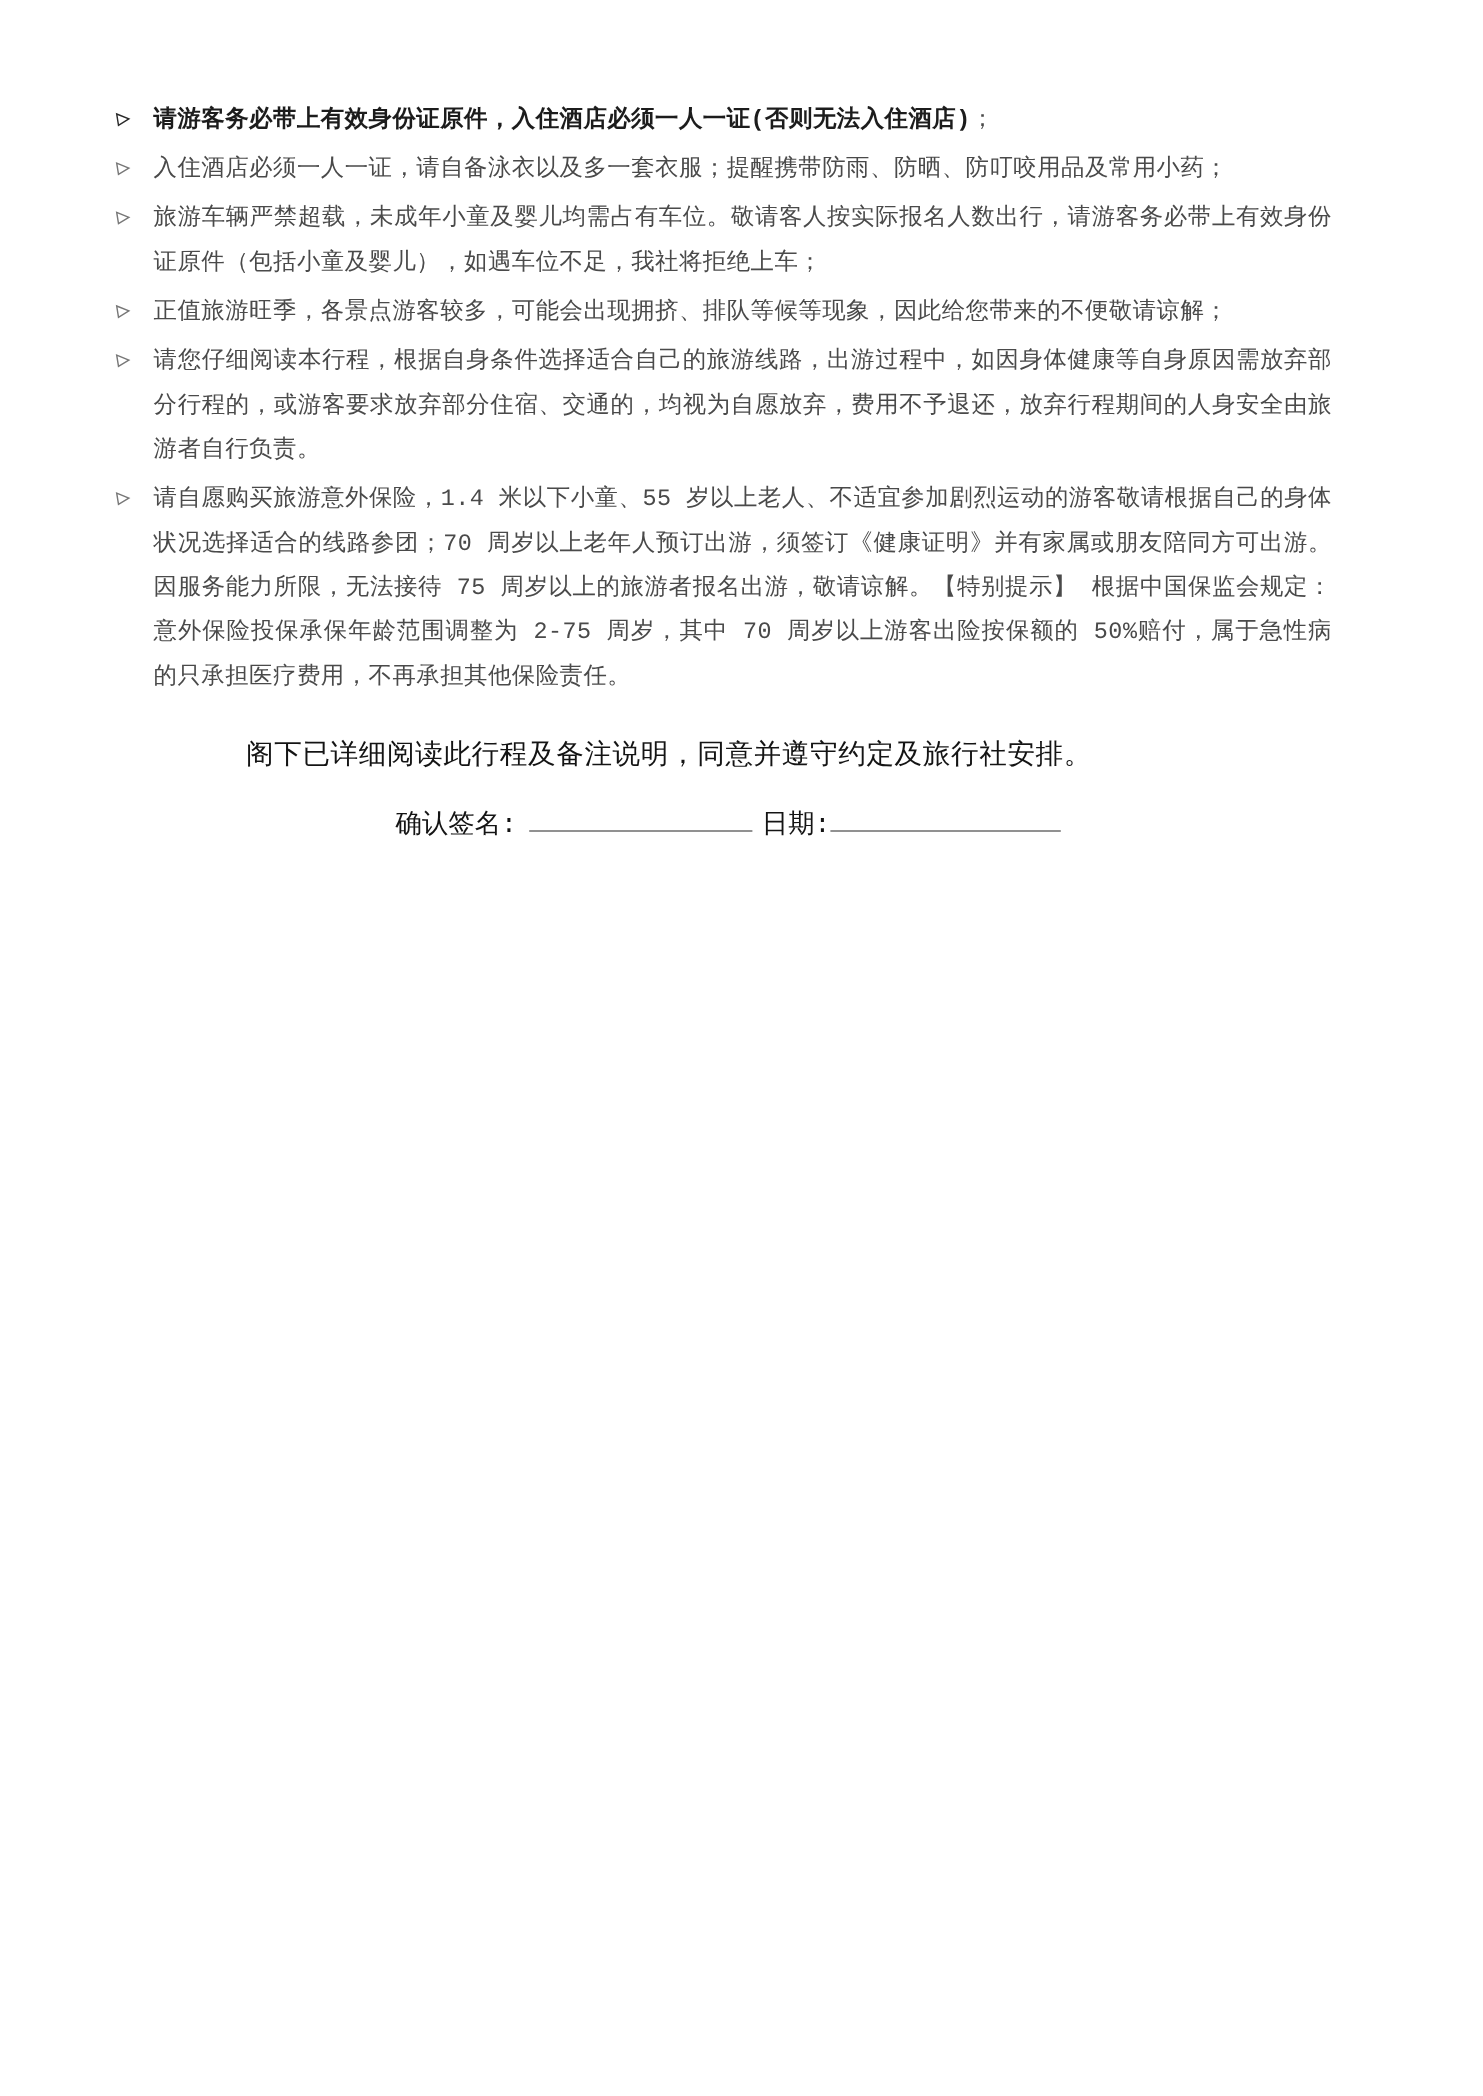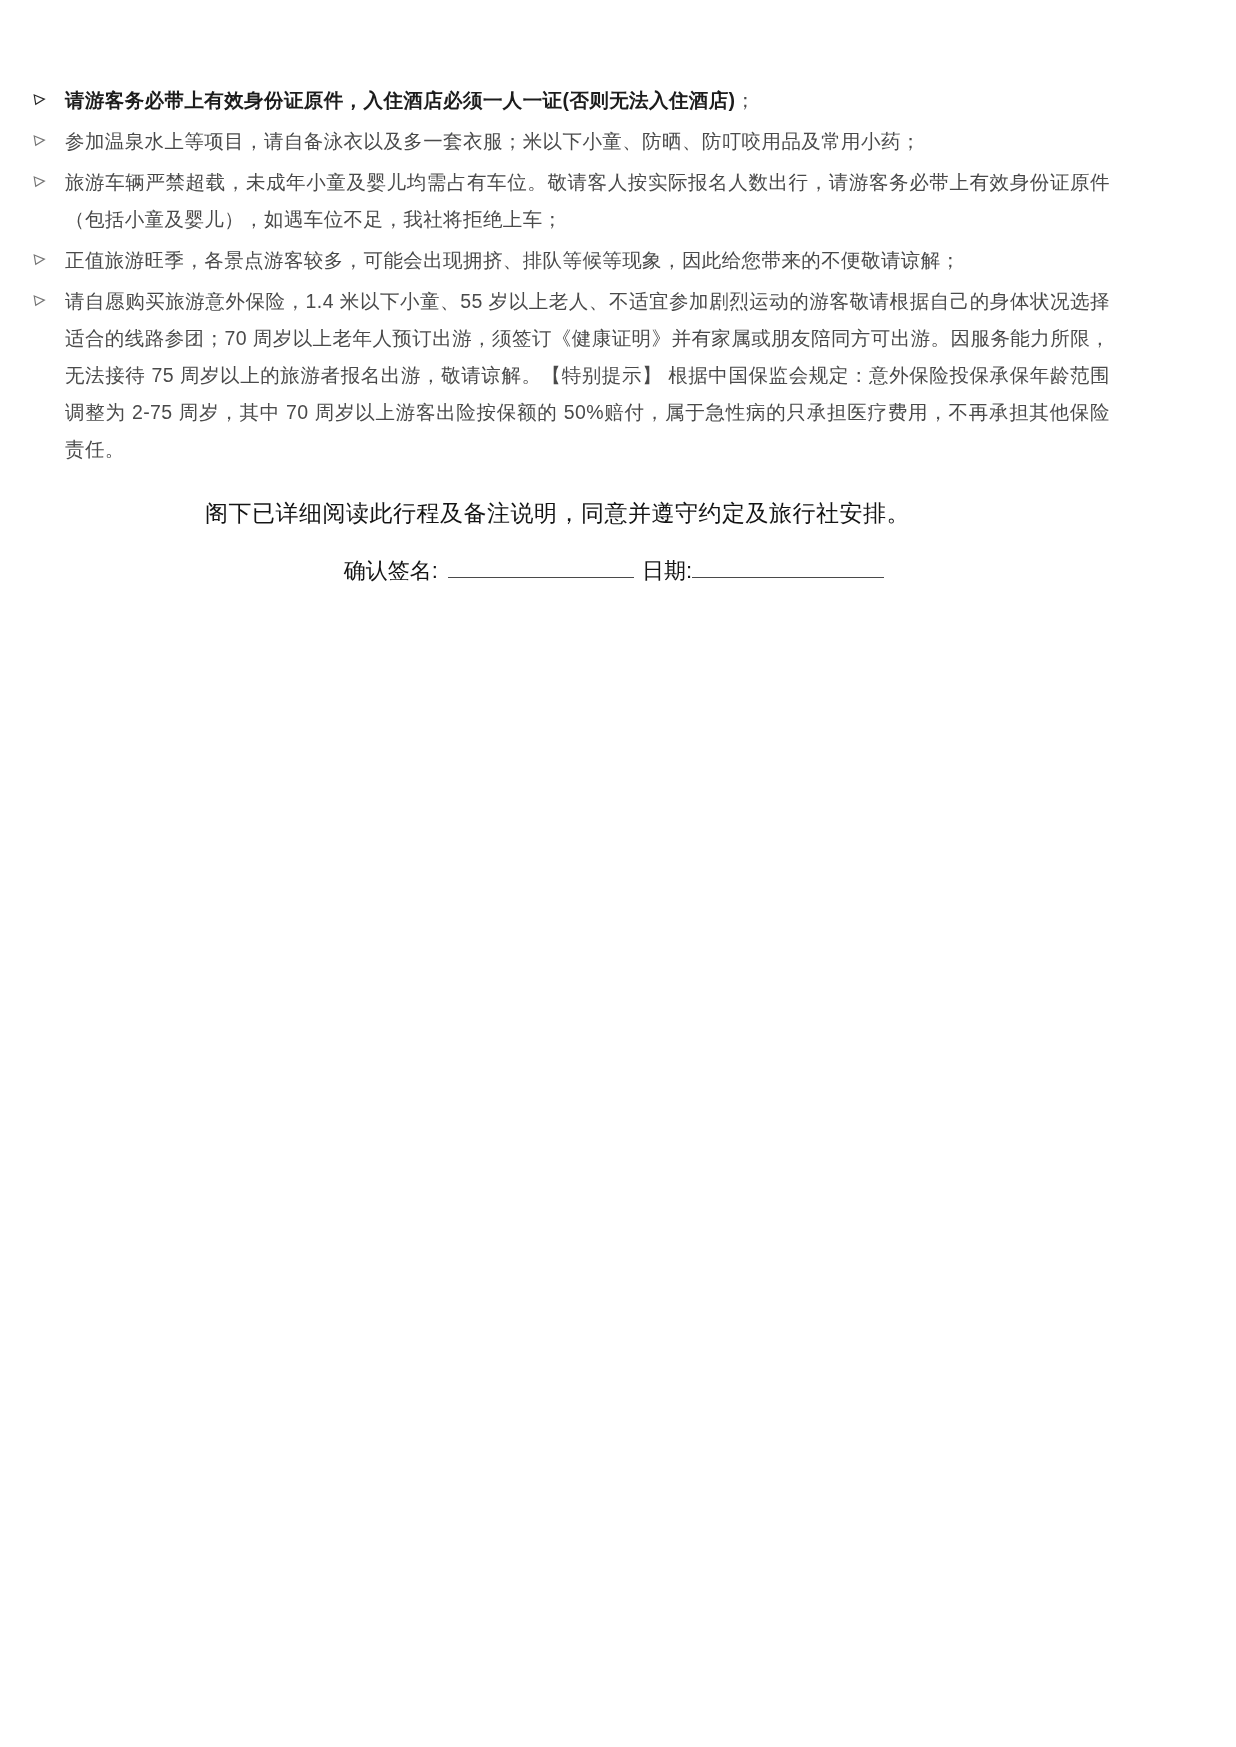--- a/index.html
+++ b/index.html
@@ -11,21 +11,22 @@
     width: 1236px;
     height: 1747px;
     font-family: "Liberation Sans", sans-serif;
     color: #4a4a4a;
     overflow: hidden;
   }
   .page {
     box-sizing: border-box;
     width: 1236px;
     height: 1656px;
-    padding: 82px 126px 0 32px;
+    padding: 82px 126px 0 95px;
+    font-family: Liberation Mono, monospace;
   }
   ul.notice-list {
     list-style: none;
     margin: 0;
     padding: 0;
   }
   .bullet-item {
     display: flex;
     align-items: flex-start;
     font-size: 19.5px;
@@ -98,33 +99,39 @@
       <li class="bullet-item bold">
         <span class="marker"><svg viewBox="0 0 20 20" width="15" height="15" aria-hidden="true">
             <polygon points="3,4 16.5,9.5 5,16.5"></polygon>
           </svg></span>
         <span class="text"><span class="main">请游客务必带上有效身份证原件，入住酒店必须一人一证(否则无法入住酒店)</span><span class="tail">；</span></span>
       </li>
       <li class="bullet-item">
         <span class="marker"><svg viewBox="0 0 20 20" width="15" height="15" aria-hidden="true">
             <polygon points="3,4 16.5,9.5 5,16.5"></polygon>
           </svg></span>
-        <span class="text"><span class="main">参加温泉水上等项目，请自备泳衣以及多一套衣服；米以下小童、防晒、防叮咬用品及常用小药；</span><span class="tail"></span></span>
+        <span class="text"><span class="main">入住酒店必须一人一证，请自备泳衣以及多一套衣服；提醒携带防雨、防晒、防叮咬用品及常用小药；</span><span class="tail"></span></span>
       </li>
       <li class="bullet-item">
         <span class="marker"><svg viewBox="0 0 20 20" width="15" height="15" aria-hidden="true">
             <polygon points="3,4 16.5,9.5 5,16.5"></polygon>
           </svg></span>
         <span class="text"><span class="main">旅游车辆严禁超载，未成年小童及婴儿均需占有车位。敬请客人按实际报名人数出行，请游客务必带上有效身份证原件（包括小童及婴儿），如遇车位不足，我社将拒绝上车；</span><span class="tail"></span></span>
       </li>
       <li class="bullet-item">
         <span class="marker"><svg viewBox="0 0 20 20" width="15" height="15" aria-hidden="true">
             <polygon points="3,4 16.5,9.5 5,16.5"></polygon>
           </svg></span>
         <span class="text"><span class="main">正值旅游旺季，各景点游客较多，可能会出现拥挤、排队等候等现象，因此给您带来的不便敬请谅解；</span><span class="tail"></span></span>
+      </li>
+      <li class="bullet-item">
+        <span class="marker"><svg viewBox="0 0 20 20" width="15" height="15" aria-hidden="true">
+            <polygon points="3,4 16.5,9.5 5,16.5"></polygon>
+          </svg></span>
+        <span class="text"><span class="main">请您仔细阅读本行程，根据自身条件选择适合自己的旅游线路，出游过程中，如因身体健康等自身原因需放弃部分行程的，或游客要求放弃部分住宿、交通的，均视为自愿放弃，费用不予退还，放弃行程期间的人身安全由旅游者自行负责。</span><span class="tail"></span></span>
       </li>
       <li class="bullet-item">
         <span class="marker"><svg viewBox="0 0 20 20" width="15" height="15" aria-hidden="true">
             <polygon points="3,4 16.5,9.5 5,16.5"></polygon>
           </svg></span>
         <span class="text"><span class="main">请自愿购买旅游意外保险，1.4 米以下小童、55 岁以上老人、不适宜参加剧烈运动的游客敬请根据自己的身体状况选择适合的线路参团；70 周岁以上老年人预订出游，须签订《健康证明》并有家属或朋友陪同方可出游。因服务能力所限，无法接待 75 周岁以上的旅游者报名出游，敬请谅解。【特别提示】 根据中国保监会规定：意外保险投保承保年龄范围调整为 2-75 周岁，其中 70 周岁以上游客出险按保额的 50%赔付，属于急性病的只承担医疗费用，不再承担其他保险责任。</span><span class="tail"></span></span>
       </li>
     </ul>
 
   <div class="statement">阁下已详细阅读此行程及备注说明，同意并遵守约定及旅行社安排。</div>

